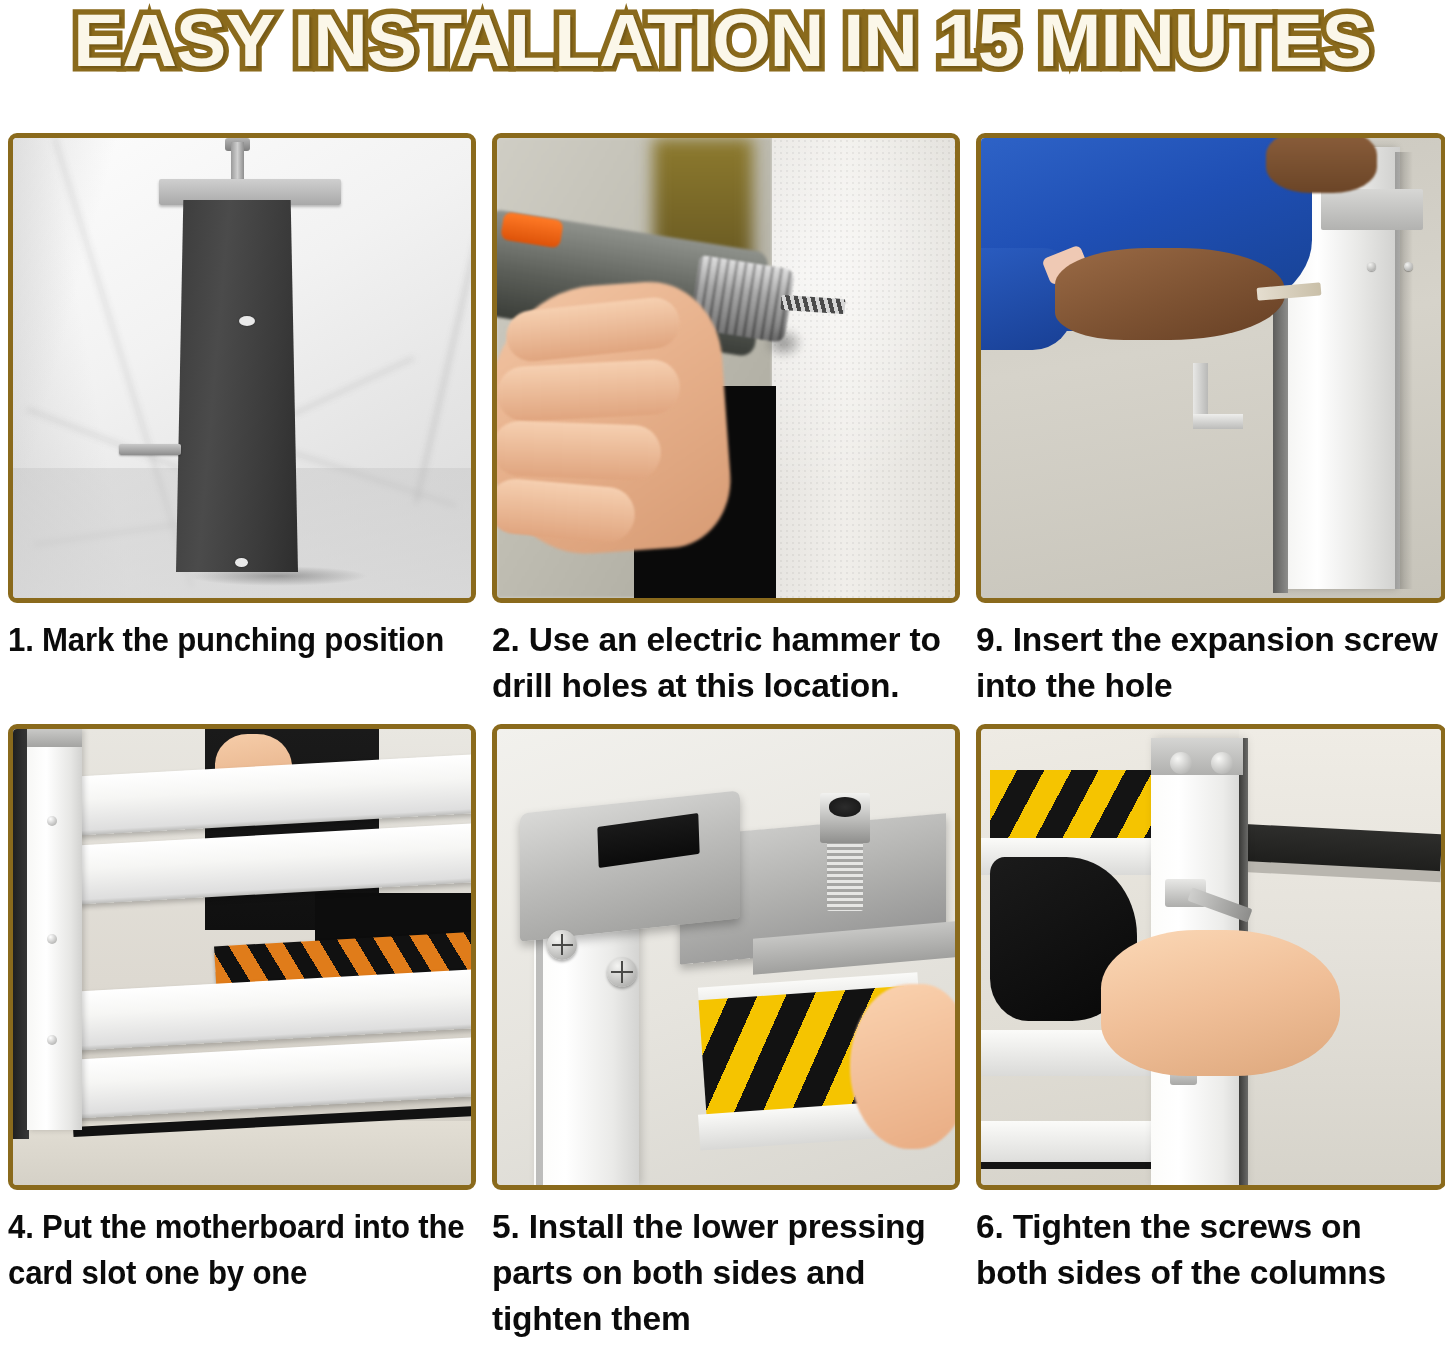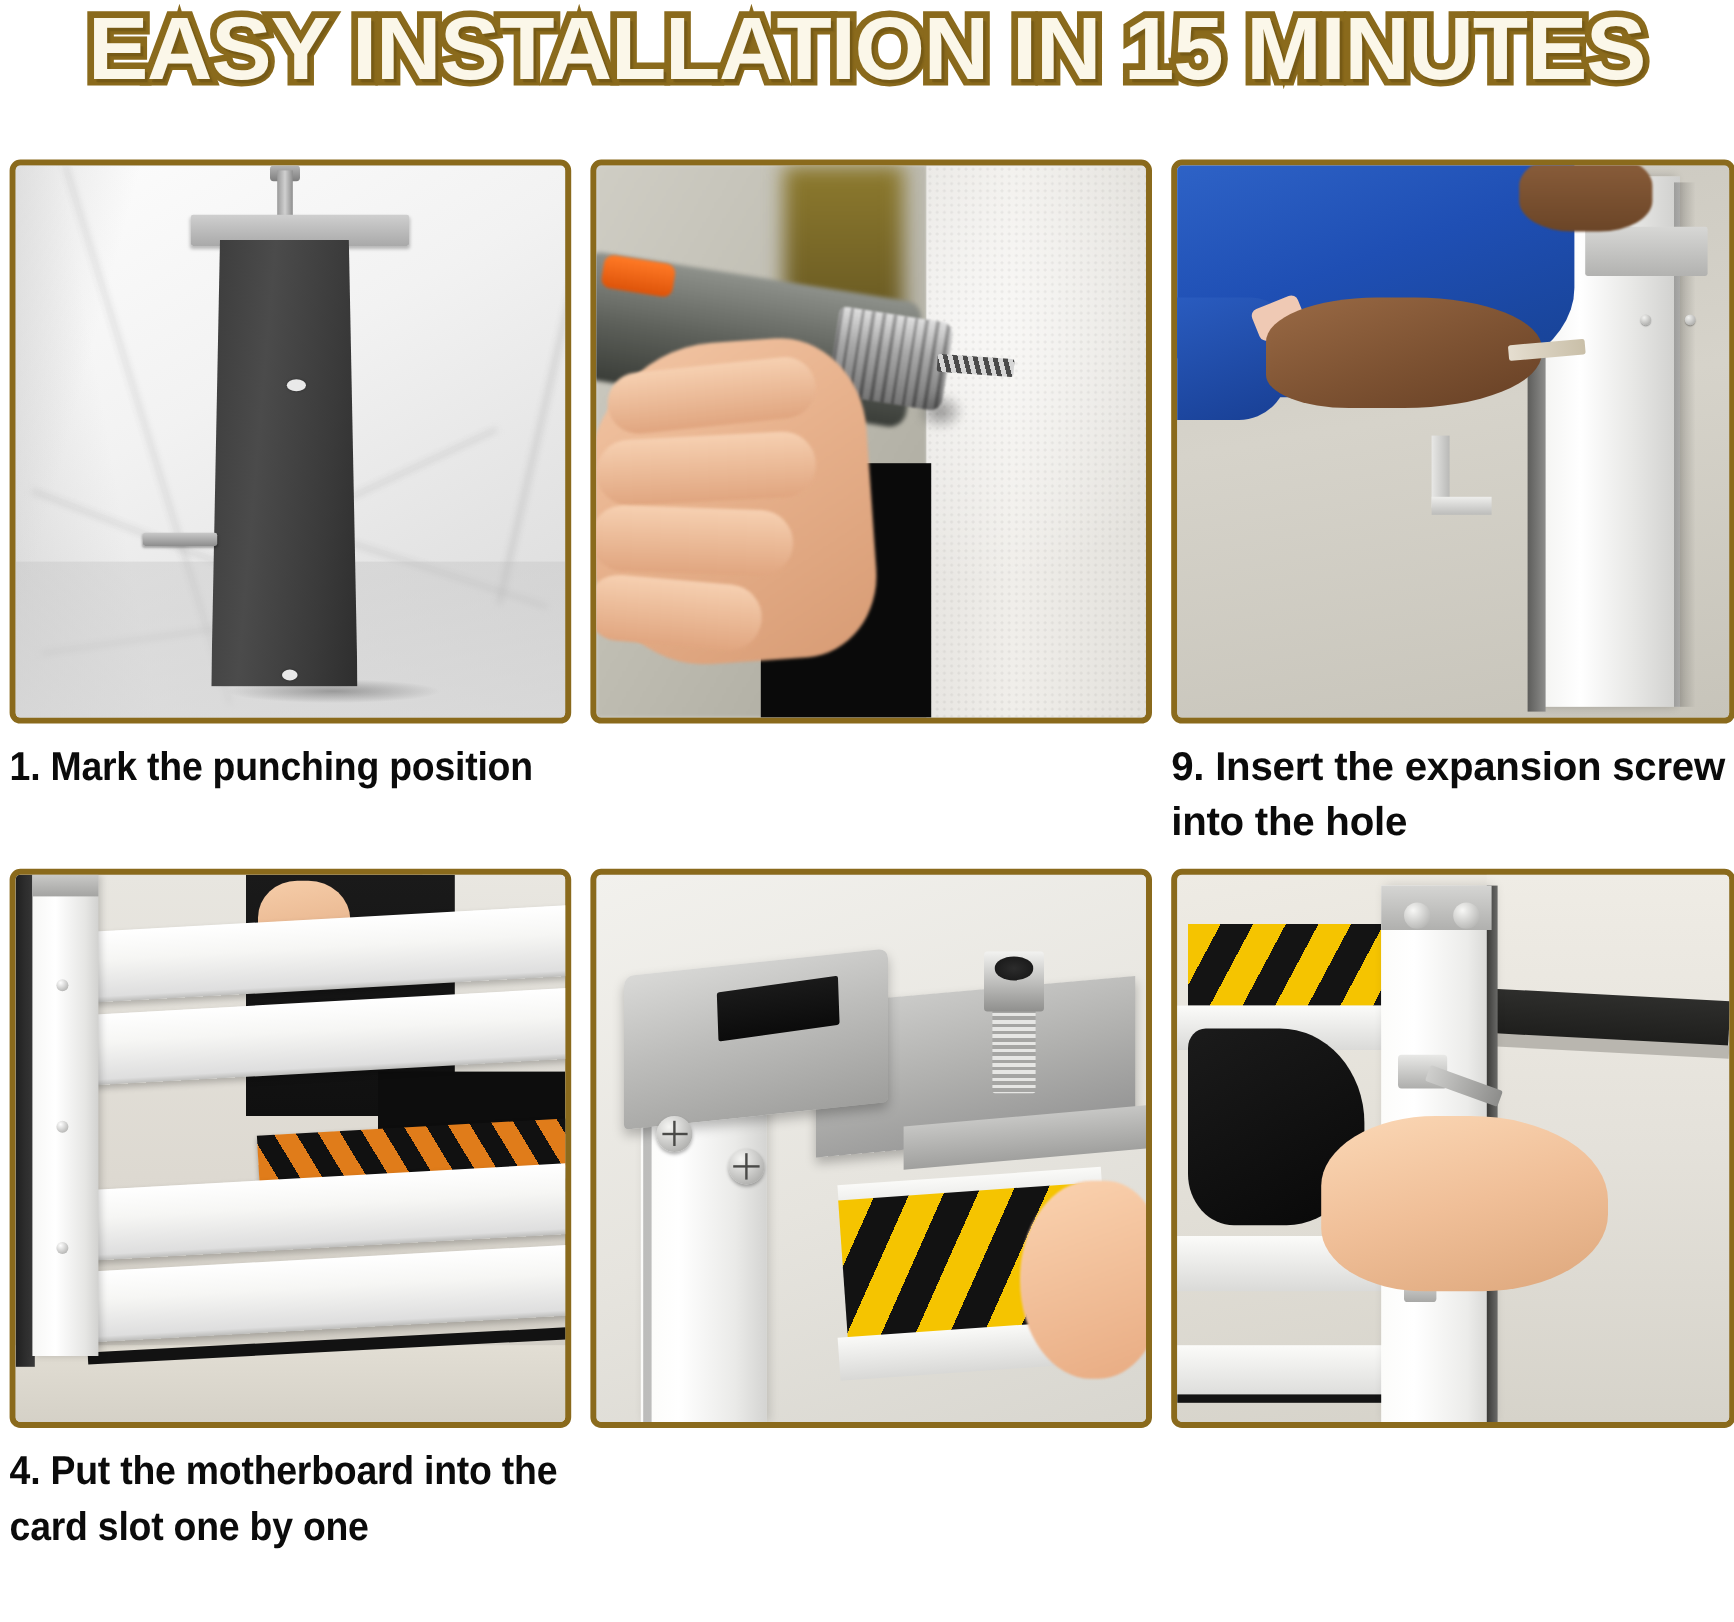--- a/index.html
+++ b/index.html
@@ -607,20 +607,21 @@
         <div class="p2-chuck-rings"></div>
         <div class="p2-bit"></div>
         <div class="p2-dust"></div>
         <div class="p2-hand"></div>
         <div class="p2-finger p2-f1"></div>
         <div class="p2-finger p2-f2"></div>
         <div class="p2-finger p2-f3"></div>
         <div class="p2-finger p2-f4"></div>
       </div>
     </div>
+    <div class="caption">2. Use an electric hammer to drill holes at this location.</div>
   </div>
 
   <div class="cell">
     <div class="photo-frame">
       <div class="photo-inner">
         <div class="p3-floor"></div>
         <div class="p3-post"></div>
         <div class="p3-post-edge"></div>
         <div class="p3-post-shadow"></div>
         <div class="p3-plate"></div>
@@ -680,20 +681,21 @@
         <div class="p5-plate2"></div>
         <div class="p5-bracket-top"></div>
         <div class="p5-bracket-hole"></div>
         <div class="p5-bolt-shaft"></div>
         <div class="p5-bolt-head"></div>
         <div class="p5-bolt-hole"></div>
         <div class="p5-screw p5-sc1"></div>
         <div class="p5-screw p5-sc2"></div>
       </div>
     </div>
+    <div class="caption">5. Install the lower pressing parts on both sides and tighten them</div>
   </div>
 
   <div class="cell cell-row2">
     <div class="photo-frame">
       <div class="photo-inner">
         <div class="p6-bg"></div>
         <div class="p6-wall"></div>
         <div class="p6-base"></div>
         <div class="p6-basehi"></div>
         <div class="p6-hazard"></div>
@@ -706,15 +708,16 @@
         <div class="p6-cap"></div>
         <div class="p6-capscrew p6-cs1"></div>
         <div class="p6-capscrew p6-cs2"></div>
         <div class="p6-screwbolt"></div>
         <div class="p6-driver"></div>
         <div class="p6-lowscrew"></div>
         <div class="p6-sleeve"></div>
         <div class="p6-hand"></div>
       </div>
     </div>
+    <div class="caption">6. Tighten the screws on both sides of the columns</div>
   </div>
 
 </div>
 
 </body></html>

